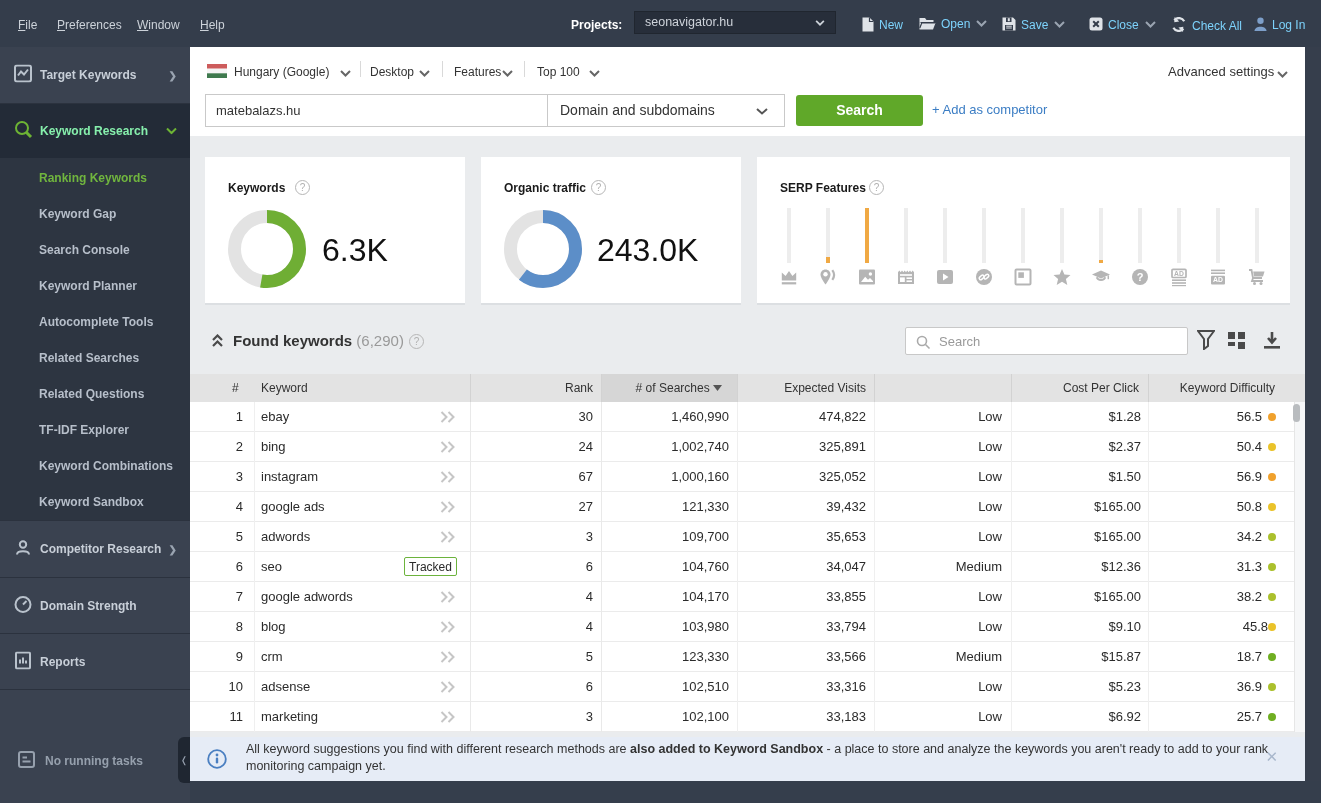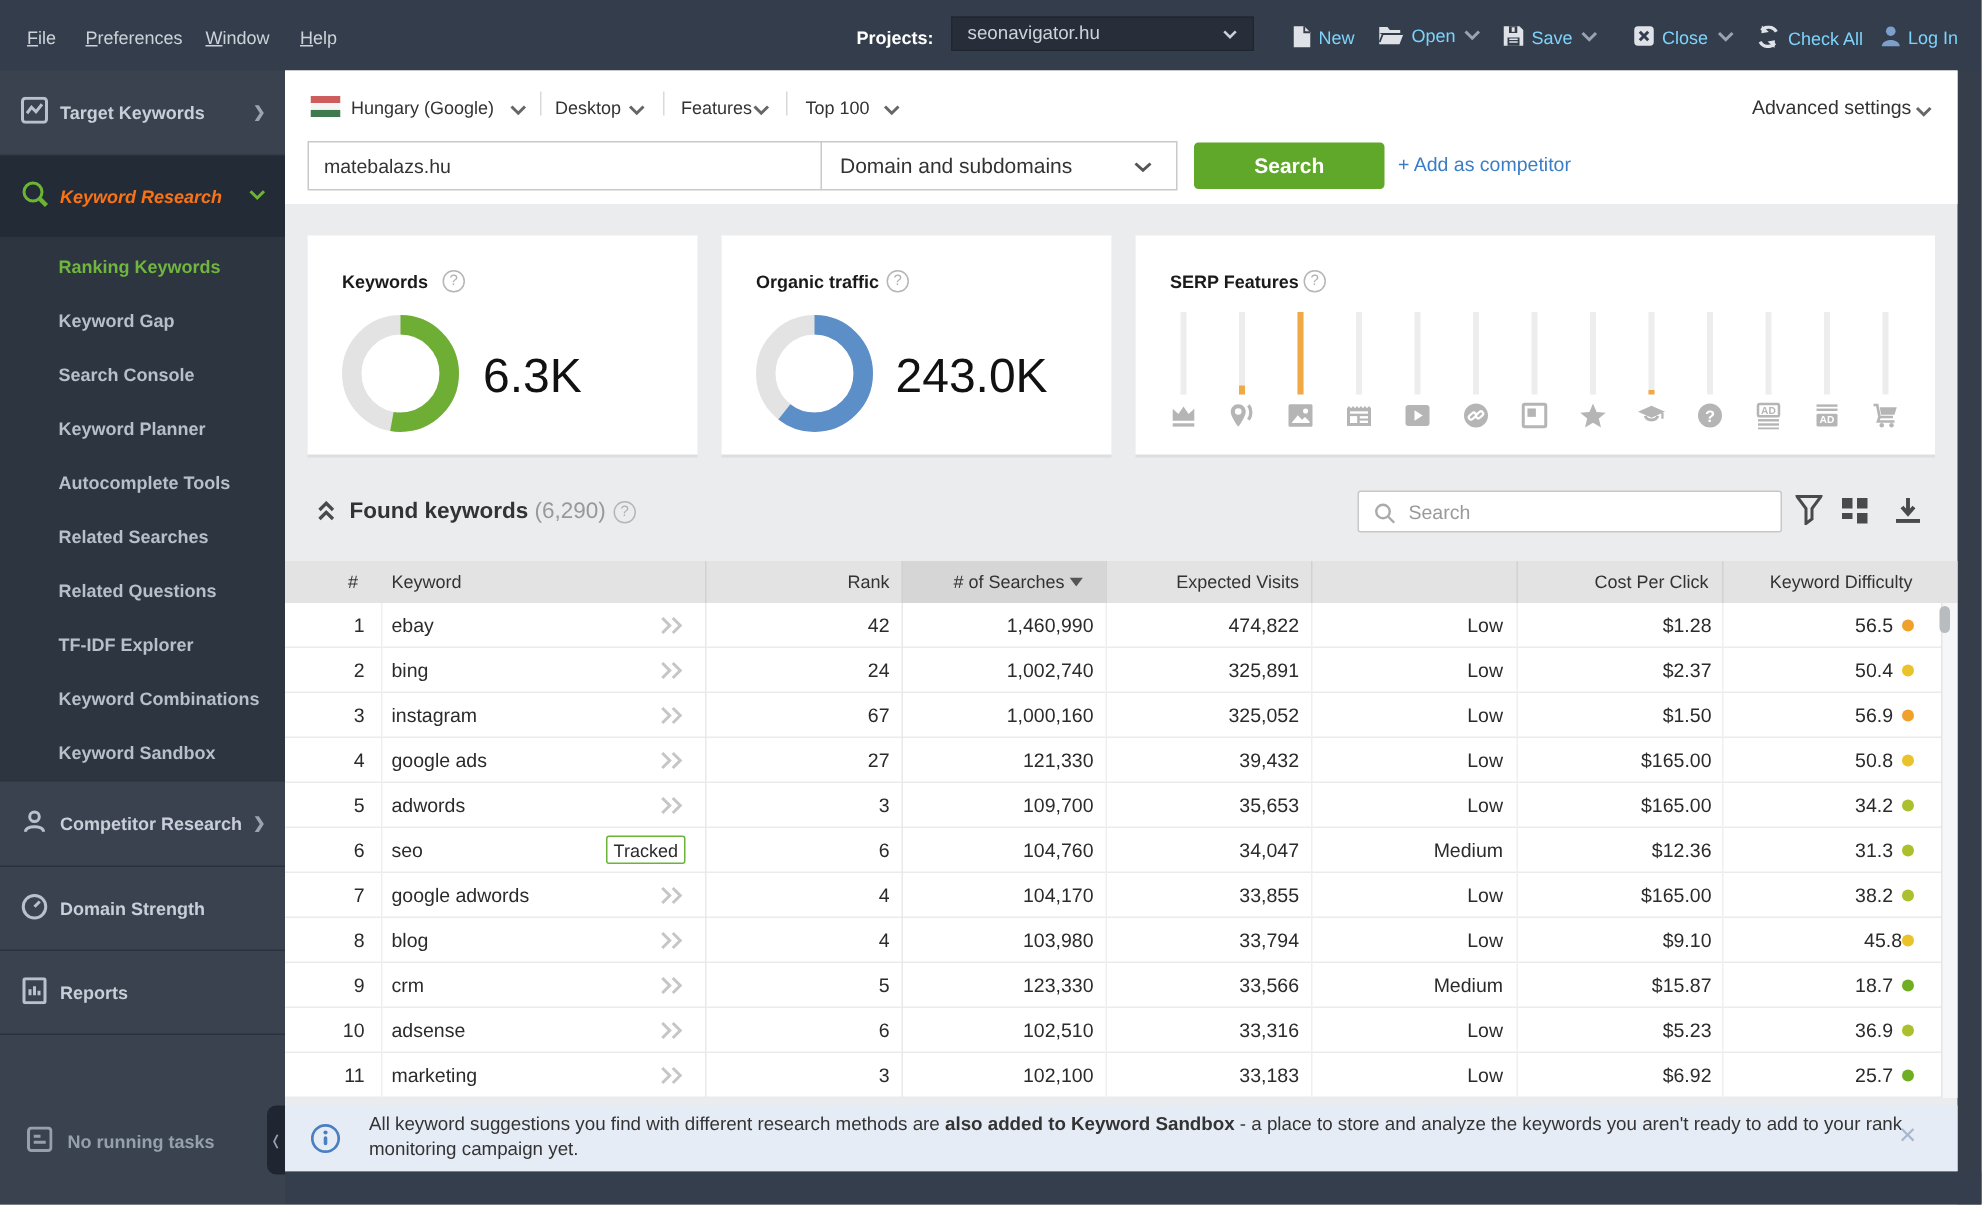--- a/index.html
+++ b/index.html
@@ -15,21 +15,21 @@
 #projbox { left:634px; top:11px; width:202px; height:23px; background:#272e3a; border:1px solid #20262f; color:#ced3da; font-size:12.5px; line-height:21px; padding-left:10px; }
 #projbox .chev { position:absolute; right:12px; top:4px; }
 .tbtn { top:17px; color:#7dd3fc; font-size:12px; }
 .chev { display:inline-block; width:10px; height:6px; }
 
 #sidebar { left:0; top:47px; width:190px; height:756px; background:#3a4250; }
 .sideitem { position:absolute; left:0; width:190px; height:56px; color:#c8cfd8; font-weight:bold; font-size:12px; }
 .sideitem .txt { position:absolute; left:40px; top:50%; transform:translateY(-50%); }
 .sideitem .ico { position:absolute; left:14px; top:50%; transform:translateY(-50%); }
 .sideitem .arr { position:absolute; right:13px; top:50%; transform:translateY(-50%); color:#9aa4b1; font-size:10px; }
-#kr { background:#232b37; color:#f97316;font-style:italic; }
+#kr { background:#232b37; color:#86efac; }
 #submenu { position:absolute; left:0; width:218px; height:362px; background:#2d3541; }
 .sub { position:absolute; left:39px; height:36px; line-height:36px; font-size:12px; font-weight:bold; color:#b7bfca; }
 .sub.act { color:#70b53e; }
 .sep { position:absolute; left:0; width:190px; height:1px; background:#2b323e; }
 #collapsetab { left:178px; top:737px; width:12px; height:46px; background:#1f2631; border-radius:6px 0 0 6px; color:#98a2b0; font-size:9px; line-height:46px; text-align:center; }
 
 #rightstrip { left:1305px; top:47px; width:16px; height:756px; background:#363e4c; }
 
 #content { left:190px; top:47px; width:1115px; height:734px; background:#eaecee; }
 #whitebar { position:absolute; left:0; top:0; width:1115px; height:89px; background:#fff; }
@@ -376,21 +376,21 @@
         <div style="position:absolute;left:684px;top:0;width:1px;height:28px;background:#d2d2d2;"></div>
         <div style="position:absolute;left:821px;top:0;width:1px;height:28px;background:#d2d2d2;"></div>
         <div style="position:absolute;left:958px;top:0;width:1px;height:28px;background:#d2d2d2;"></div>
       </div>
       <div class="row" style="top: 28px;">
         <span class="cell r" style="left:0px;width:53px;">1</span>
         <span class="cell" style="left:71px;">ebay</span>
         <svg style="position:absolute;left:250px;top:9px;" width="16" height="12" viewBox="0 0 16 12">
           <path d="M1.5 1 L6.5 6 L1.5 11 M8.5 1 L13.5 6 L8.5 11" stroke="#c6c6c6" stroke-width="2" fill="none"></path>
         </svg>
-        <span class="cell r" style="left:300px;width:103px;">42</span>
+        <span class="cell r" style="left:300px;width:103px;">30</span>
         <span class="cell r" style="left:430px;width:109px;">1,460,990</span>
         <span class="cell r" style="left:560px;width:116px;">474,822</span>
         <span class="cell r" style="left:700px;width:112px;">Low</span>
         <span class="cell r" style="left:830px;width:121px;">$1.28</span>
         <span class="cell r" style="left:968px;width:104px;">56.5</span>
         <span class="dot" style="left:1078px;background:#f0a12c;"></span>
         <div style="position:absolute;left:64px;top:0;width:1px;height:30px;background:#efefef;"></div>
         <div style="position:absolute;left:280px;top:0;width:1px;height:30px;background:#e9e9e9;"></div>
         <div style="position:absolute;left:411px;top:0;width:1px;height:30px;background:#e9e9e9;"></div>
         <div style="position:absolute;left:547px;top:0;width:1px;height:30px;background:#efefef;"></div>

